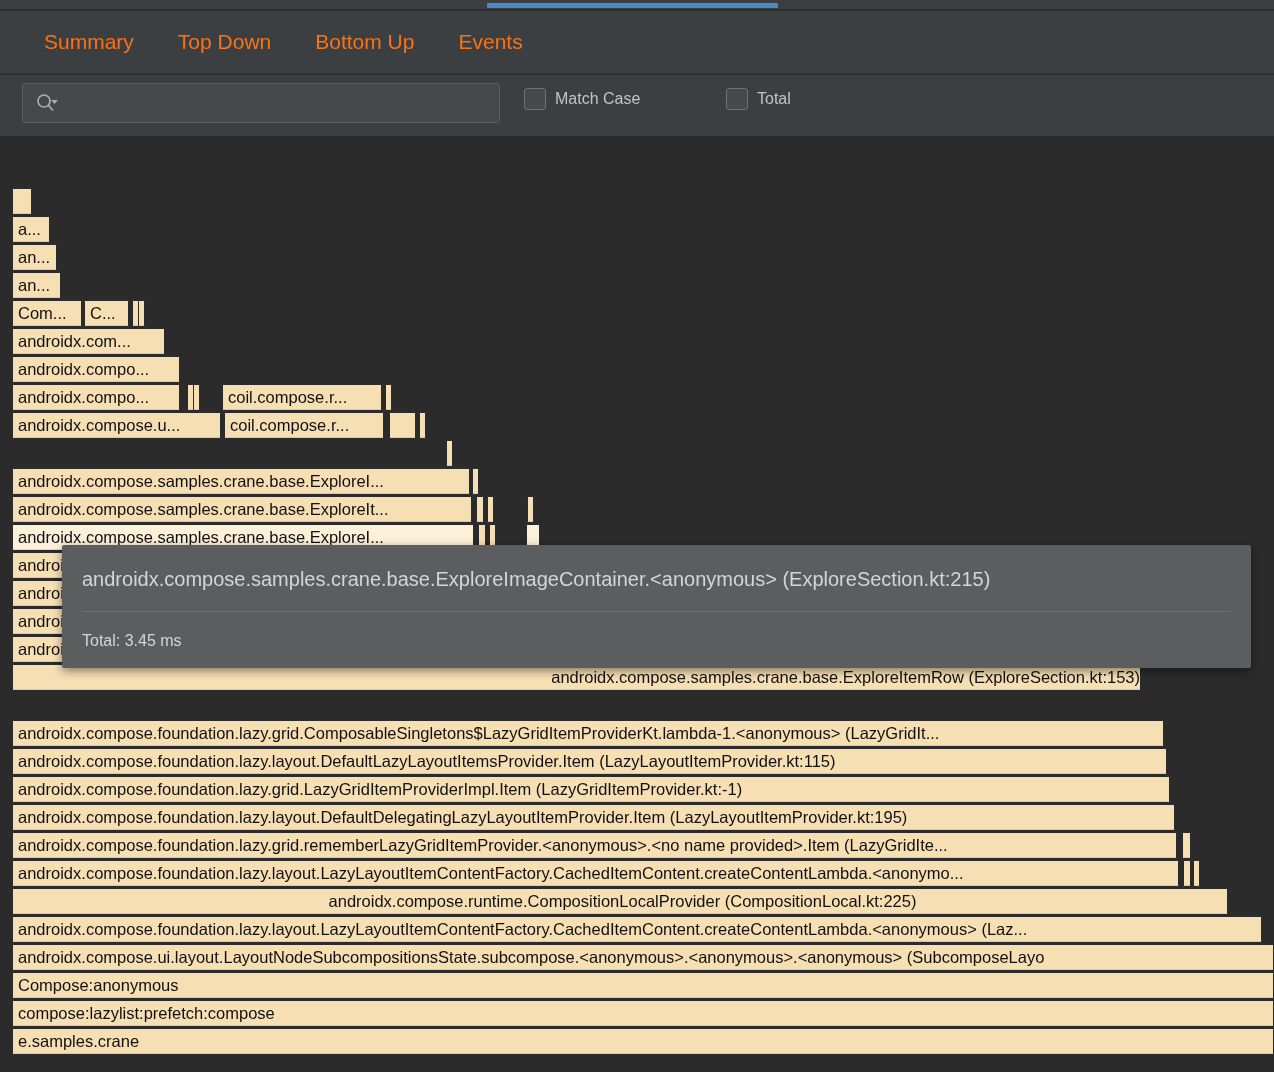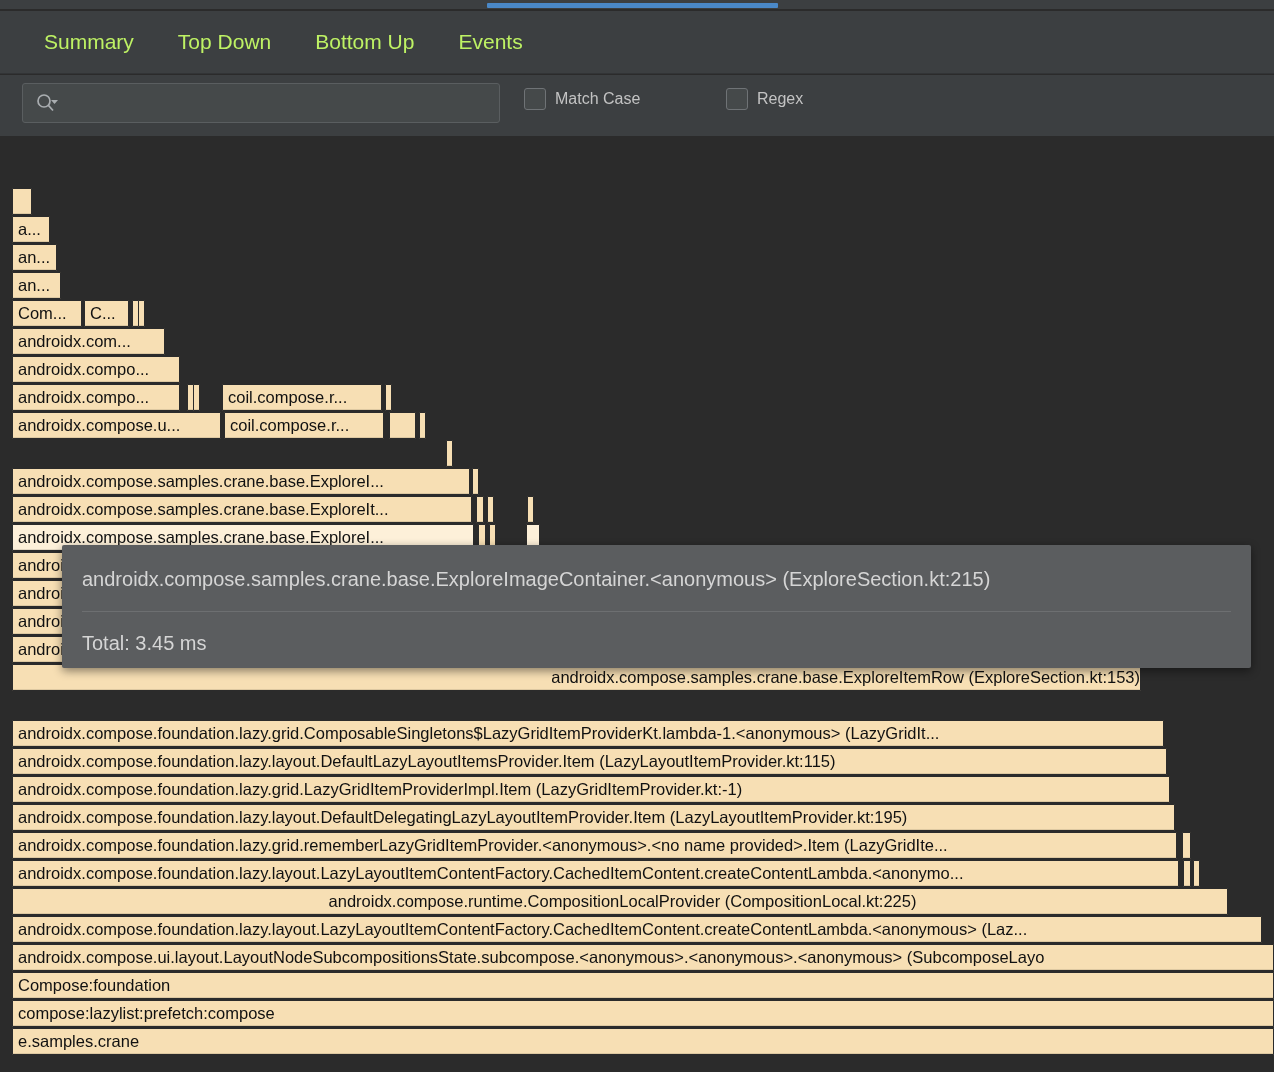--- a/index.html
+++ b/index.html
@@ -35,21 +35,21 @@
     align-items: center;
     padding-left: 22px;
   }
   .tab {
     position: relative;
     height: 63px;
     display: flex;
     align-items: center;
     padding: 0 22px;
     font-size: 21px;
-    color: #bef264;
+    color: #f97316;
     cursor: default;
     white-space: nowrap;
   }
   .tab.active { color: #e8e8e8; }
   .tab.active::after {
     content: "";
     position: absolute;
     left: 0; right: 0; bottom: 0;
     height: 4px;
     background: #4a88c7;
@@ -142,21 +142,21 @@
     line-height: 22px;
     padding-top: 23px;
     white-space: nowrap;
     overflow: hidden;
   }
   #tooltip-sep {
     margin-top: 21px;
     border-top: 1px solid #6d6f71;
   }
   #tooltip-total {
-    font-size: 20px;
+    font-size: 16px;
     padding-top: 20px;
     white-space: nowrap;
   }
 </style>
 </head>
 <body>
 
 <div id="top-strip">
   <div id="top-strip-sel"></div>
 </div>
@@ -189,21 +189,21 @@
   <input id="search-input" type="text" value="" placeholder="" style="">
 </div>
 
 <div class="cb-wrap" id="cb-matchcase">
   <span class="cb-box"></span>
   <span>Match Case</span>
 </div>
 
 <div class="cb-wrap" id="cb-regex">
   <span class="cb-box"></span>
-  <span>Regex</span>
+  <span>Total</span>
 </div>
 
 <div id="flame">
 
 <div class="frame" style="left: 12px; top: 50px; width: 20px;"></div>
     <div class="frame" style="left: 12px; top: 78px; width: 38px;">a...</div>
     <div class="frame" style="left: 12px; top: 106px; width: 45px;">an...</div>
     <div class="frame" style="left: 12px; top: 134px; width: 49px;">an...</div>
     <div class="frame" style="left: 12px; top: 162px; width: 70px;">Com...</div>
     <div class="frame" style="left: 84px; top: 162px; width: 45px;">C...</div>
@@ -241,21 +241,21 @@
     <div class="frame" style="left: 12px; top: 638px; width: 1158px;">androidx.compose.foundation.lazy.grid.LazyGridItemProviderImpl.Item (LazyGridItemProvider.kt:-1)</div>
     <div class="frame" style="left: 12px; top: 666px; width: 1163px;">androidx.compose.foundation.lazy.layout.DefaultDelegatingLazyLayoutItemProvider.Item (LazyLayoutItemProvider.kt:195)</div>
     <div class="frame" style="left: 12px; top: 694px; width: 1165px;">androidx.compose.foundation.lazy.grid.rememberLazyGridItemProvider.&lt;anonymous&gt;.&lt;no name provided&gt;.Item (LazyGridIte...</div>
     <div class="frame" style="left: 1182px; top: 694px; width: 9px;"></div>
     <div class="frame" style="left: 12px; top: 722px; width: 1167px;">androidx.compose.foundation.lazy.layout.LazyLayoutItemContentFactory.CachedItemContent.createContentLambda.&lt;anonymo...</div>
     <div class="frame" style="left: 1183px; top: 722px; width: 8px;"></div>
     <div class="frame" style="left: 1193px; top: 722px; width: 4px;"></div>
     <div class="frame" style="left: 12px; top: 750px; width: 1216px; text-align: center;">androidx.compose.runtime.CompositionLocalProvider (CompositionLocal.kt:225)</div>
     <div class="frame" style="left: 12px; top: 778px; width: 1250px;">androidx.compose.foundation.lazy.layout.LazyLayoutItemContentFactory.CachedItemContent.createContentLambda.&lt;anonymous&gt; (Laz...</div>
     <div class="frame" style="left: 12px; top: 806px; width: 1262px;">androidx.compose.ui.layout.LayoutNodeSubcompositionsState.subcompose.&lt;anonymous&gt;.&lt;anonymous&gt;.&lt;anonymous&gt; (SubcomposeLayo</div>
-    <div class="frame" style="left: 12px; top: 834px; width: 1262px;">Compose:foundation</div>
+    <div class="frame" style="left: 12px; top: 834px; width: 1262px;">Compose:anonymous</div>
     <div class="frame" style="left: 12px; top: 862px; width: 1262px;">compose:lazylist:prefetch:compose</div>
     <div class="frame" style="left: 12px; top: 890px; width: 1262px;">e.samples.crane</div>
   </div>
 
 <div id="tooltip">
   <div id="tooltip-title">androidx.compose.samples.crane.base.ExploreImageContainer.&lt;anonymous&gt; (ExploreSection.kt:215)</div>
   <div id="tooltip-sep"></div>
   <div id="tooltip-total">Total: 3.45 ms</div>
 </div>
 

